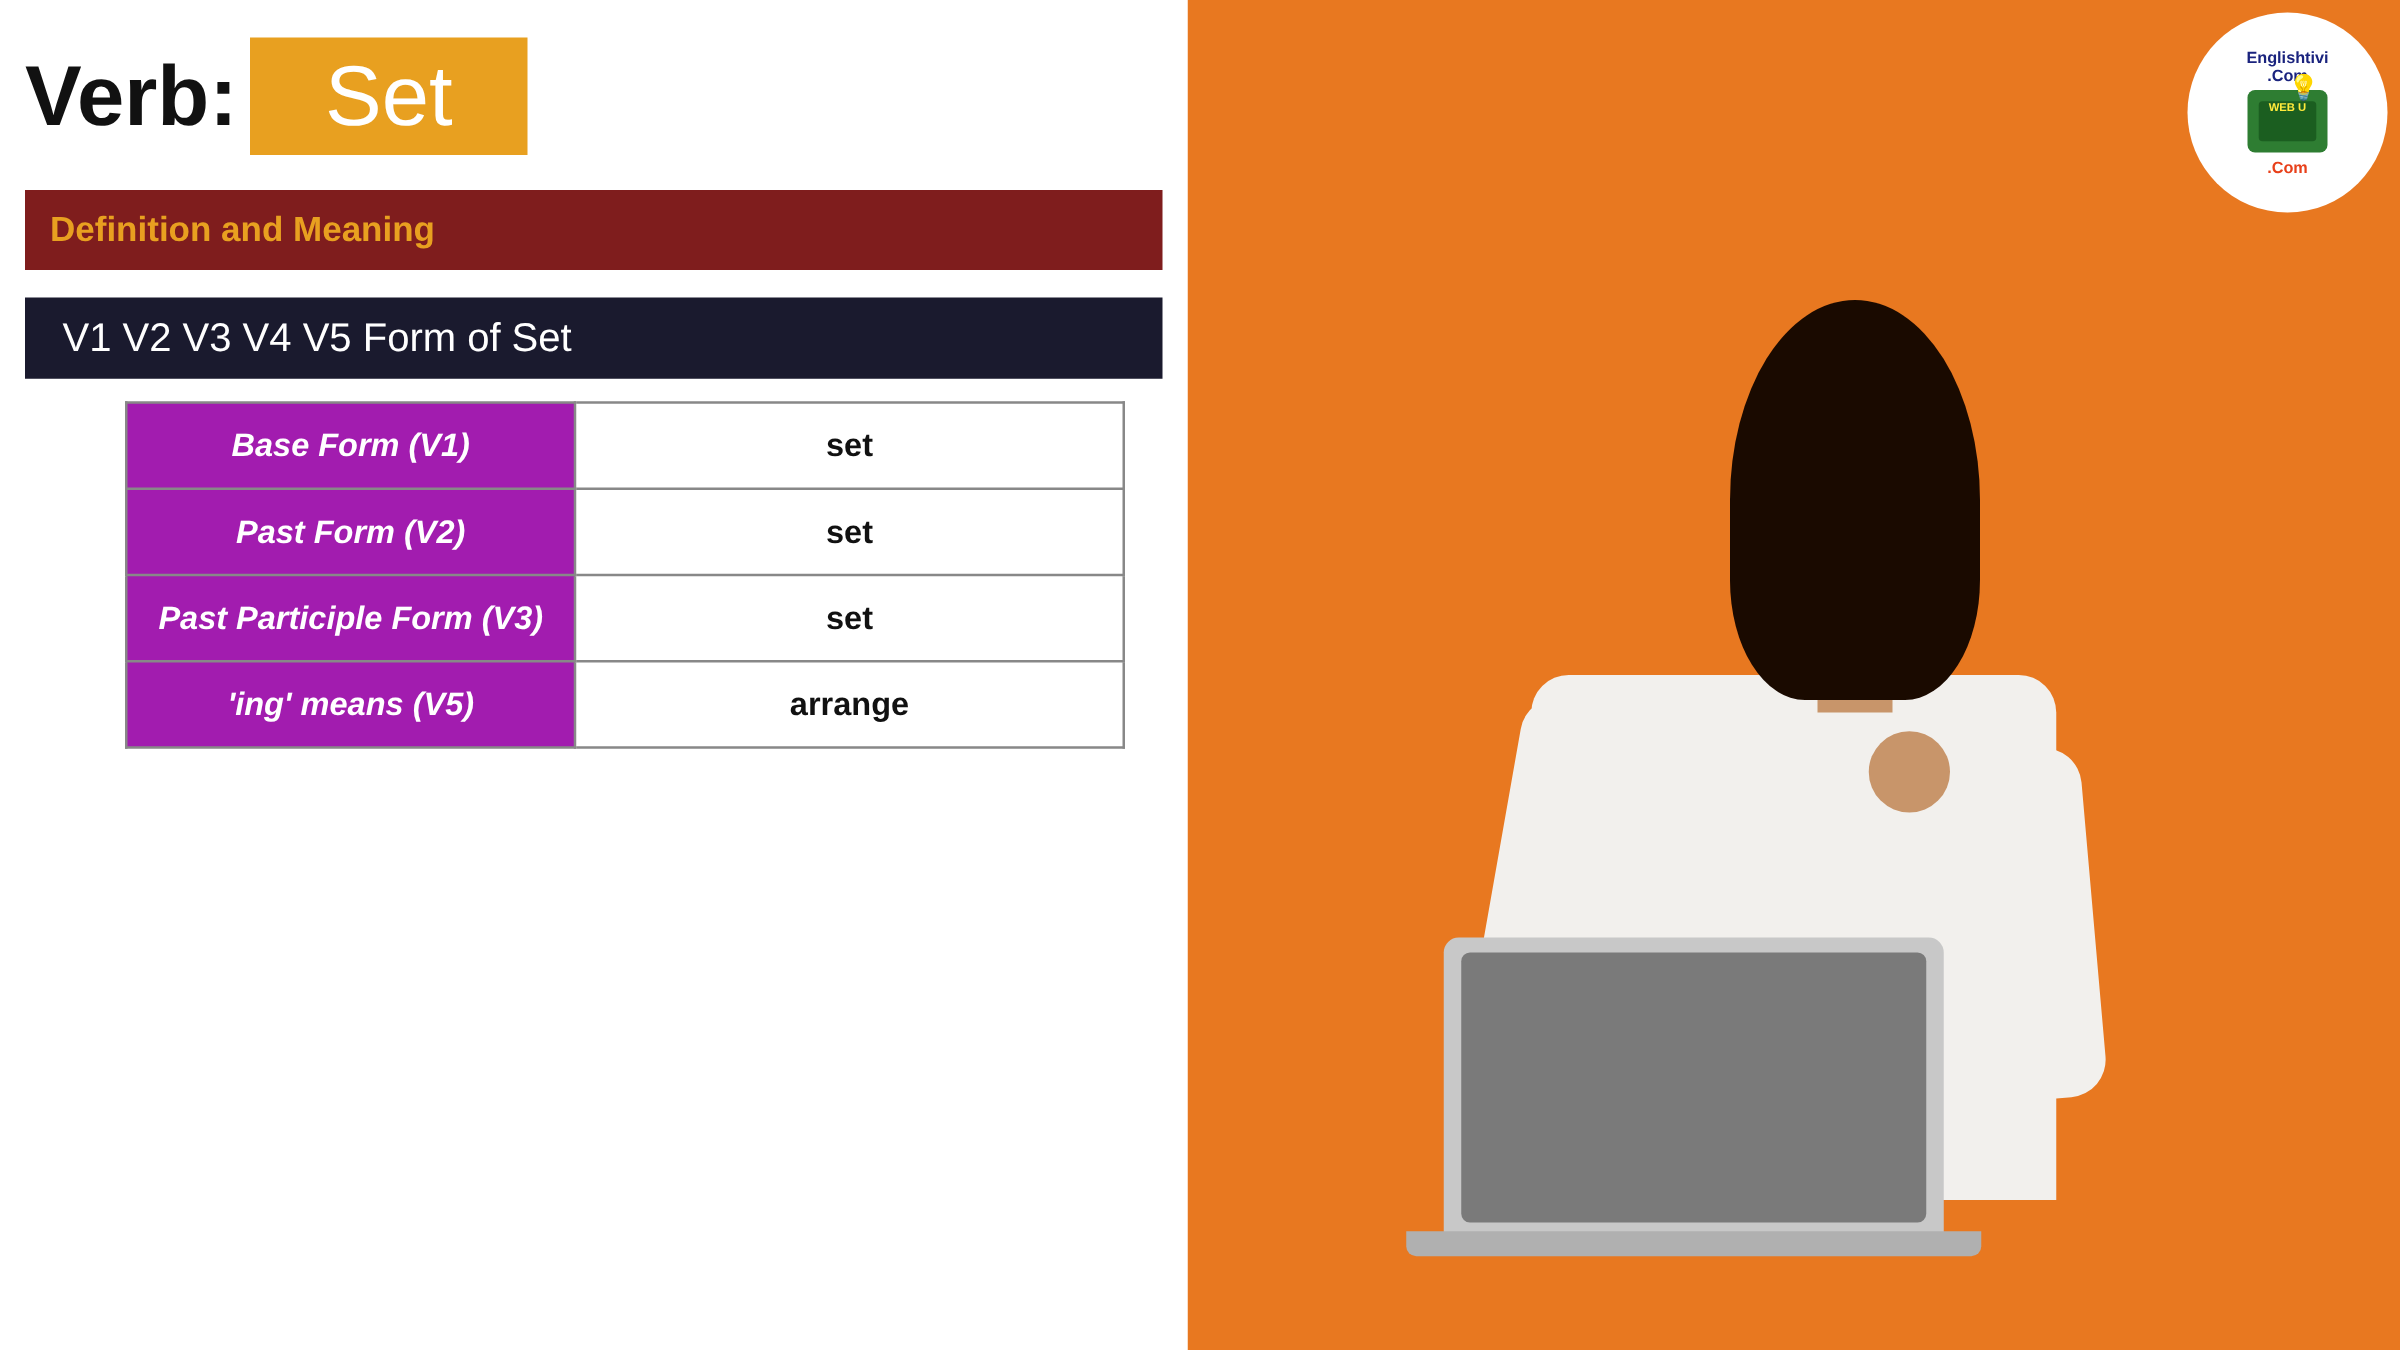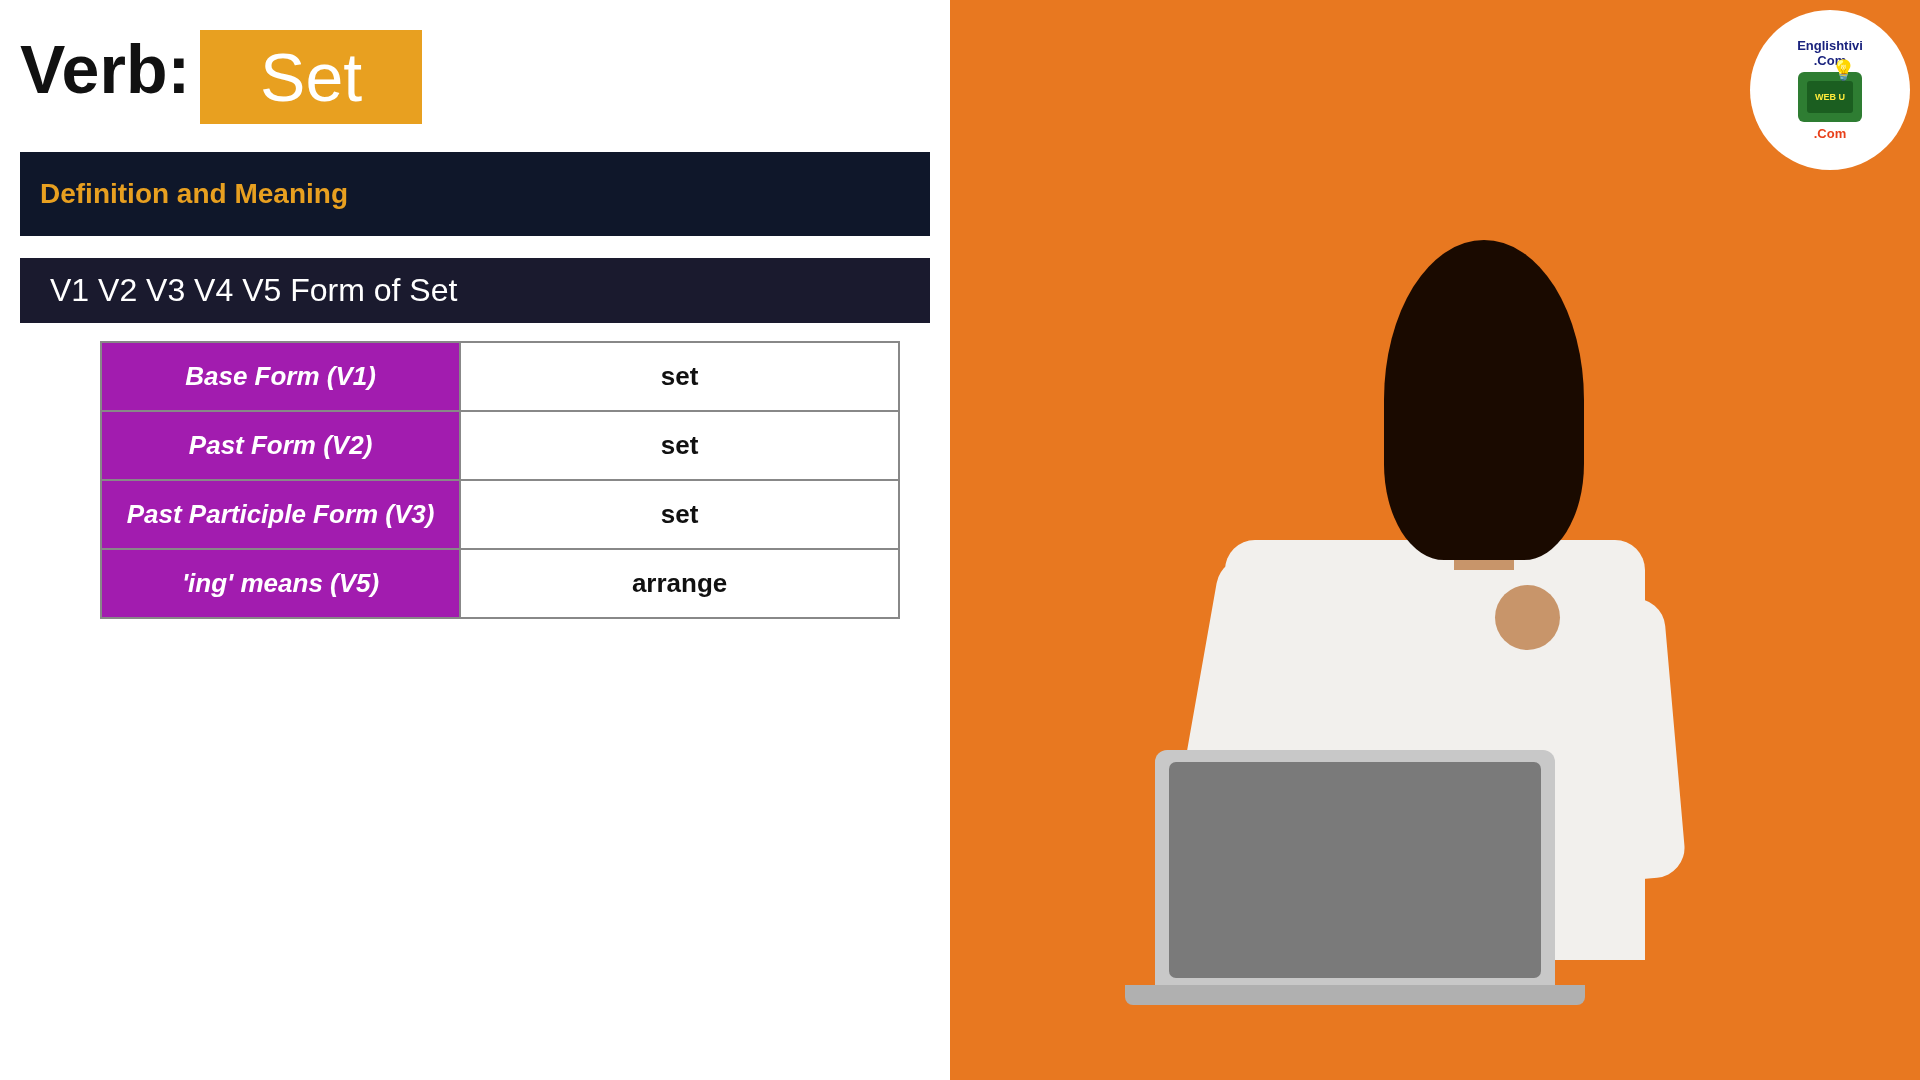--- a/index.html
+++ b/index.html
@@ -20,20 +20,21 @@
       padding: 30px 20px 20px 20px;
       background: #ffffff;
       display: flex;
       flex-direction: column;
       gap: 0;
       z-index: 2;
     }
 
     .verb-title-row {
       display: flex;
+      align-items: center;
       gap: 0;
       margin-bottom: 28px;
     }
 
     .verb-label {
       font-size: 68px;
       font-weight: 900;
       color: #111111;
       font-family: Arial, sans-serif;
       margin-right: 10px;
@@ -48,23 +49,23 @@
     }
 
     .verb-word {
       font-size: 68px;
       font-weight: 400;
       color: #ffffff;
       font-family: Arial, sans-serif;
     }
 
     .definition-header {
-      background: #0f172a;
+      background: #7f1d1d;
       display: inline-block;
-      padding: 26px 20px;
+      padding: 16px 20px;
       margin-bottom: 22px;
     }
 
     .definition-header-text {
       color: #E8A020;
       font-size: 28px;
       font-weight: 700;
       font-family: Arial, sans-serif;
     }
 
@@ -218,21 +219,21 @@
 
 
 </div>
 
 <div class="right-panel">
 
   <div class="logo-circle">
     <div style="font-size:13px; font-weight:700; color:#1a237e; font-family:Arial,sans-serif; text-align:center; line-height:1.1;">Englishtivi<br>.Com</div>
     <div style="position:relative; margin:4px 0;">
       <div style="width:64px; height:50px; background:#2e7d32; border-radius:6px; display:flex; align-items:center; justify-content:center; position:relative;">
-        <div style="width:46px; height:32px; background:#1b5e20; border-radius:3px; display:flex; align-items:center; justify-content:center;">
+        <div style="width:46px; height:32px; background:#1b5e20; border-radius:3px; display:flex; justify-content:center;">
           <span style="color:#ffeb3b; font-size:9px; font-weight:900; font-family:Arial,sans-serif;">WEB U</span>
         </div>
         <div style="position:absolute; top:-14px; right:6px; font-size:20px;">💡</div>
       </div>
     </div>
     <div style="font-size:13px; font-weight:700; color:#E8401A; font-family:Arial,sans-serif;">.Com</div>
   </div>
 
   <div style="position:absolute; bottom:0; right:0; left:0; height:1000px; overflow:hidden;">
 

